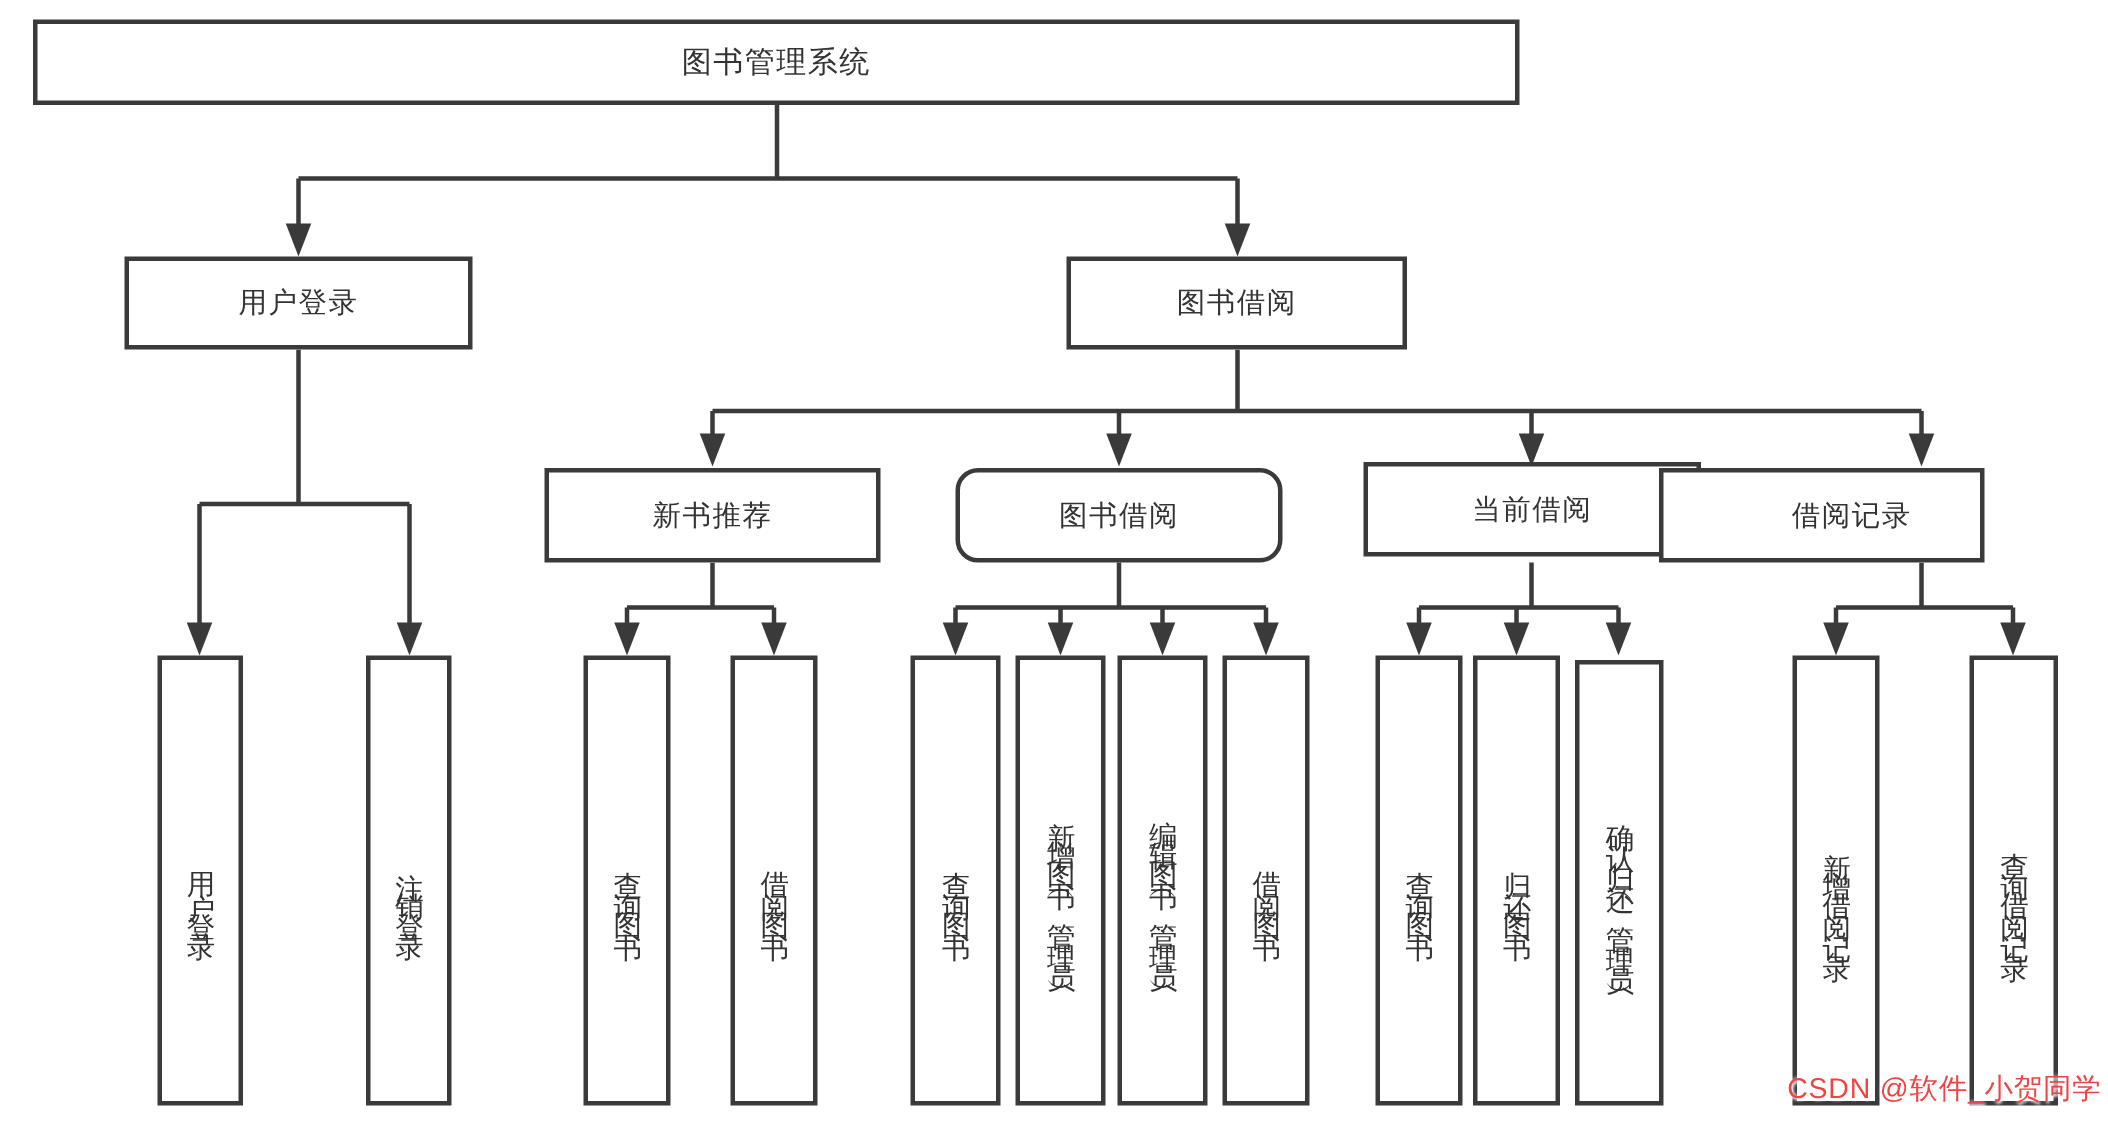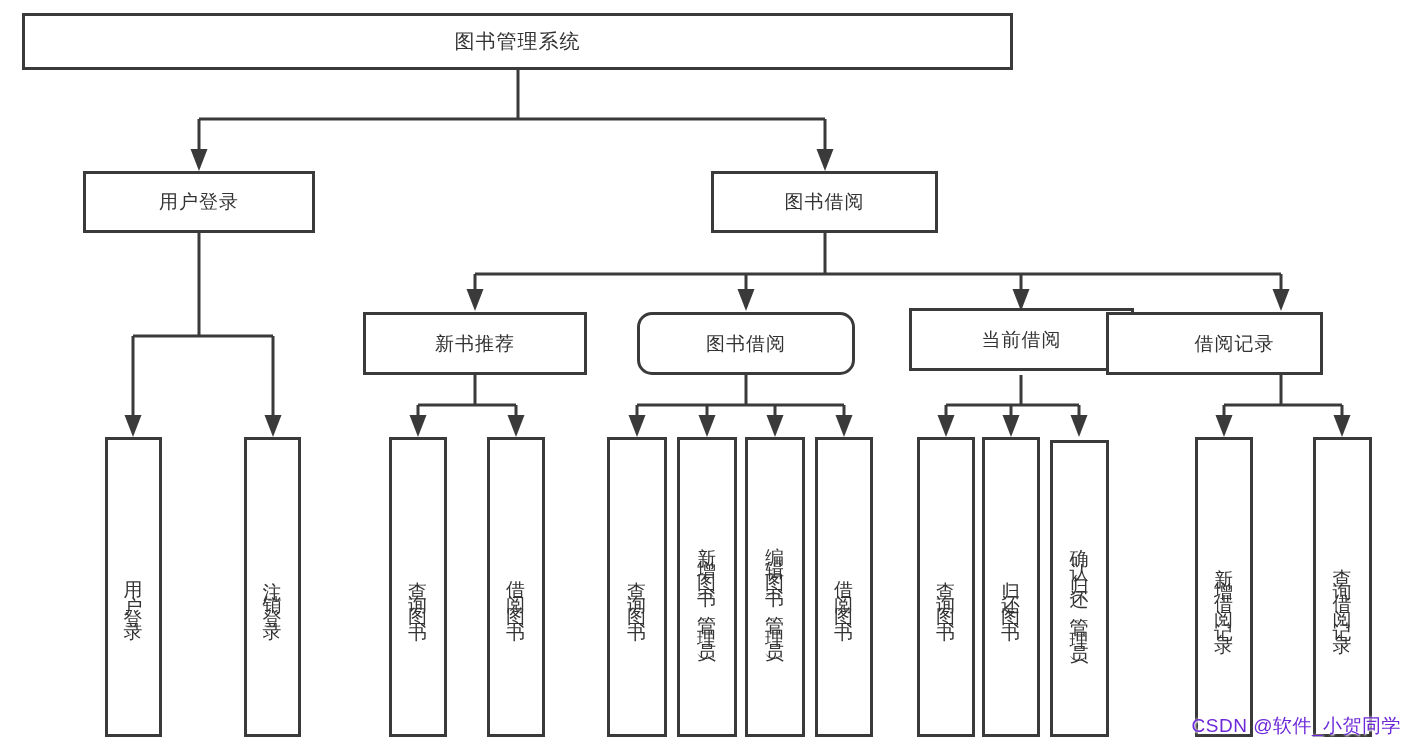--- a/index.html
+++ b/index.html
@@ -17,21 +17,21 @@
   }
   .hnode span{font-size:19px;letter-spacing:1px;white-space:nowrap;}
   .root span{font-size:20px;}
   .vnode span{
     writing-mode:vertical-rl;text-orientation:mixed;
     font-size:19px;line-height:1;letter-spacing:0.72em;margin-bottom:-0.72em;
     white-space:nowrap;
   }
   .watermark{
     position:absolute;right:4px;top:713px;font-size:19px;letter-spacing:0.5px;
-    color:#6d28d9;text-shadow:0 0 3px #ffffff,1px 1px 2px #ffffff;white-space:nowrap;
+    color:#ef4444;text-shadow:0 0 3px #ffffff,1px 1px 2px #ffffff;white-space:nowrap;
   }
 </style>
 </head>
 <body>
 
 <div class="stage">
 
   <svg class="connectors" viewBox="0 0 1405 747" xmlns="http://www.w3.org/2000/svg">
     <g>
       <path d="M518 70 V119 M199 119 H825 M199 119 V152 M825 119 V152"></path>

